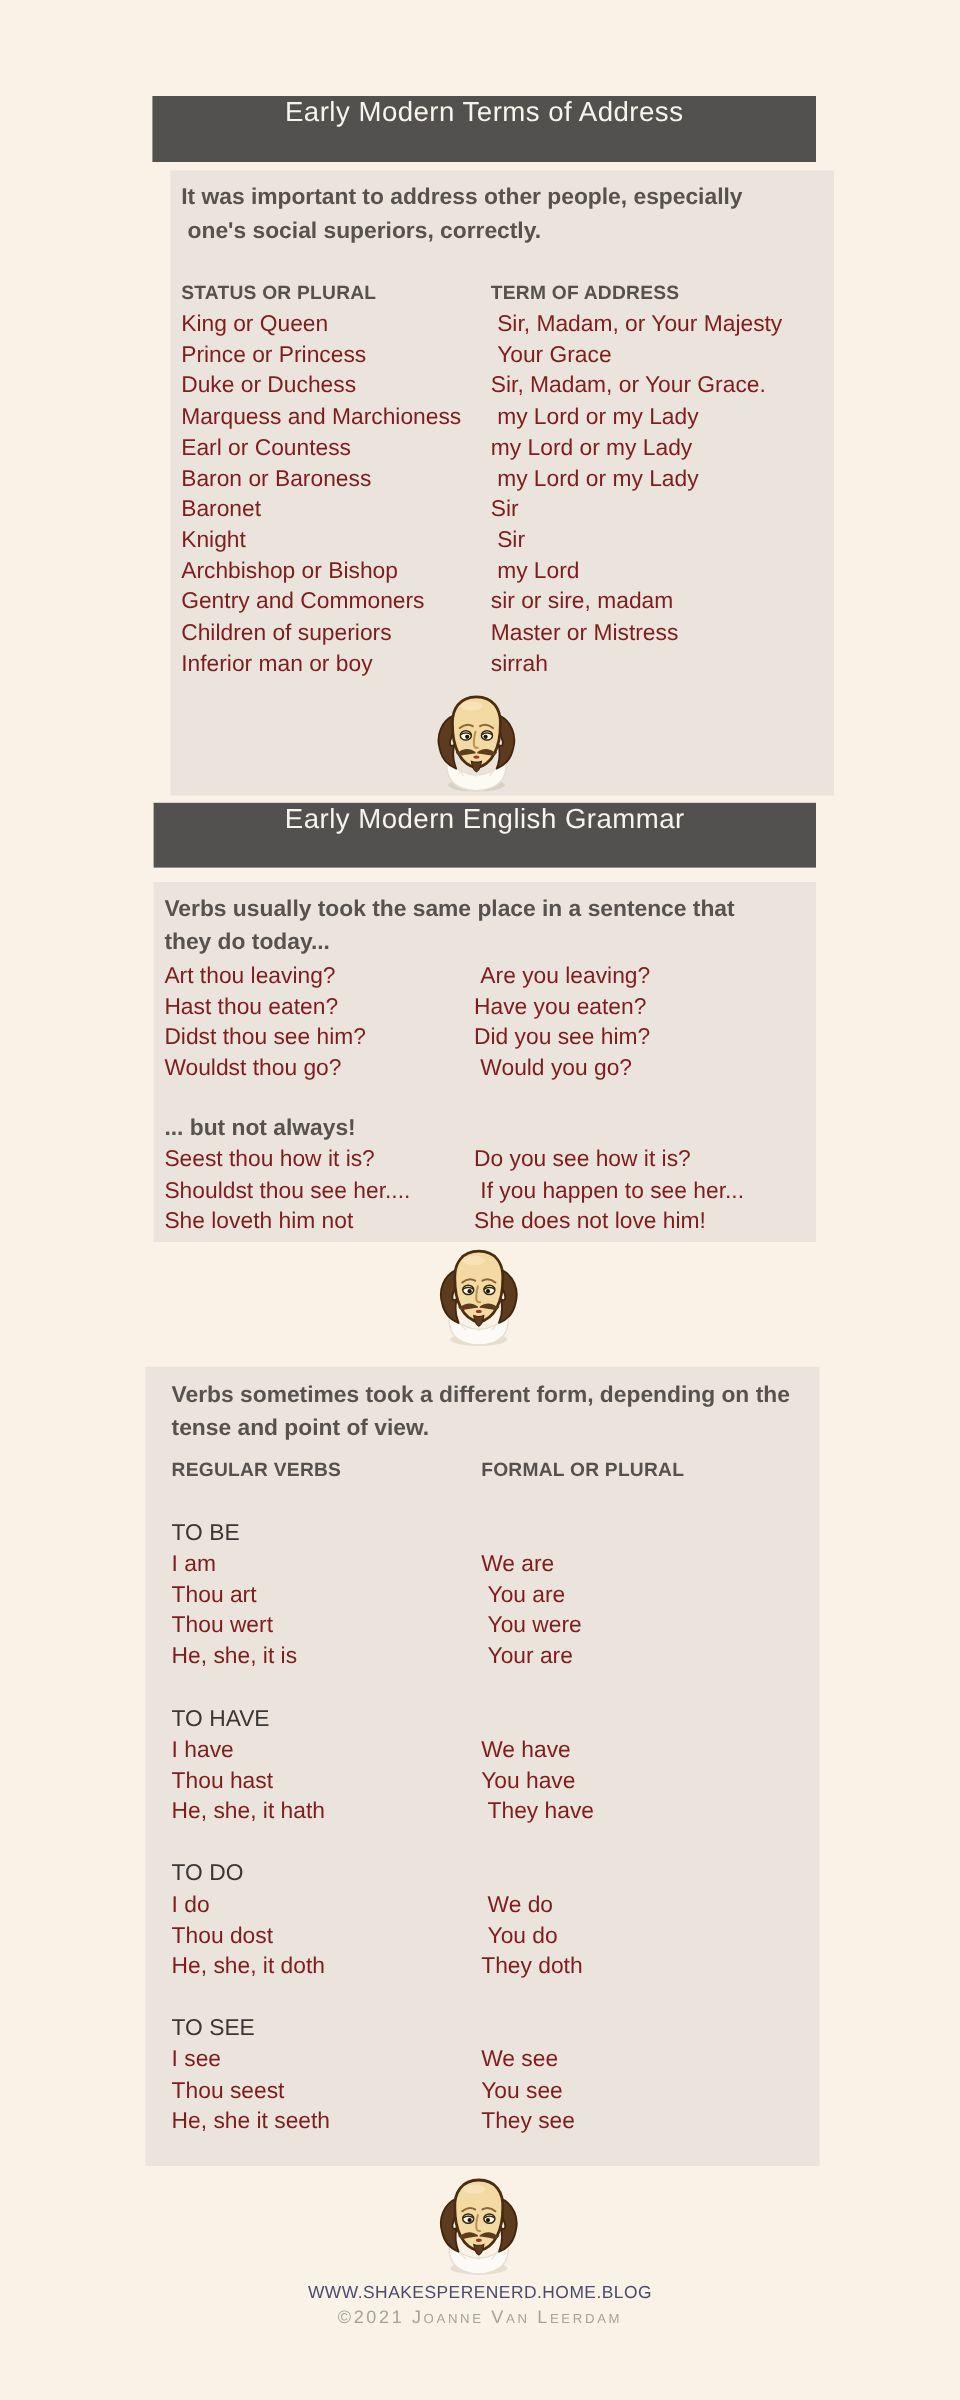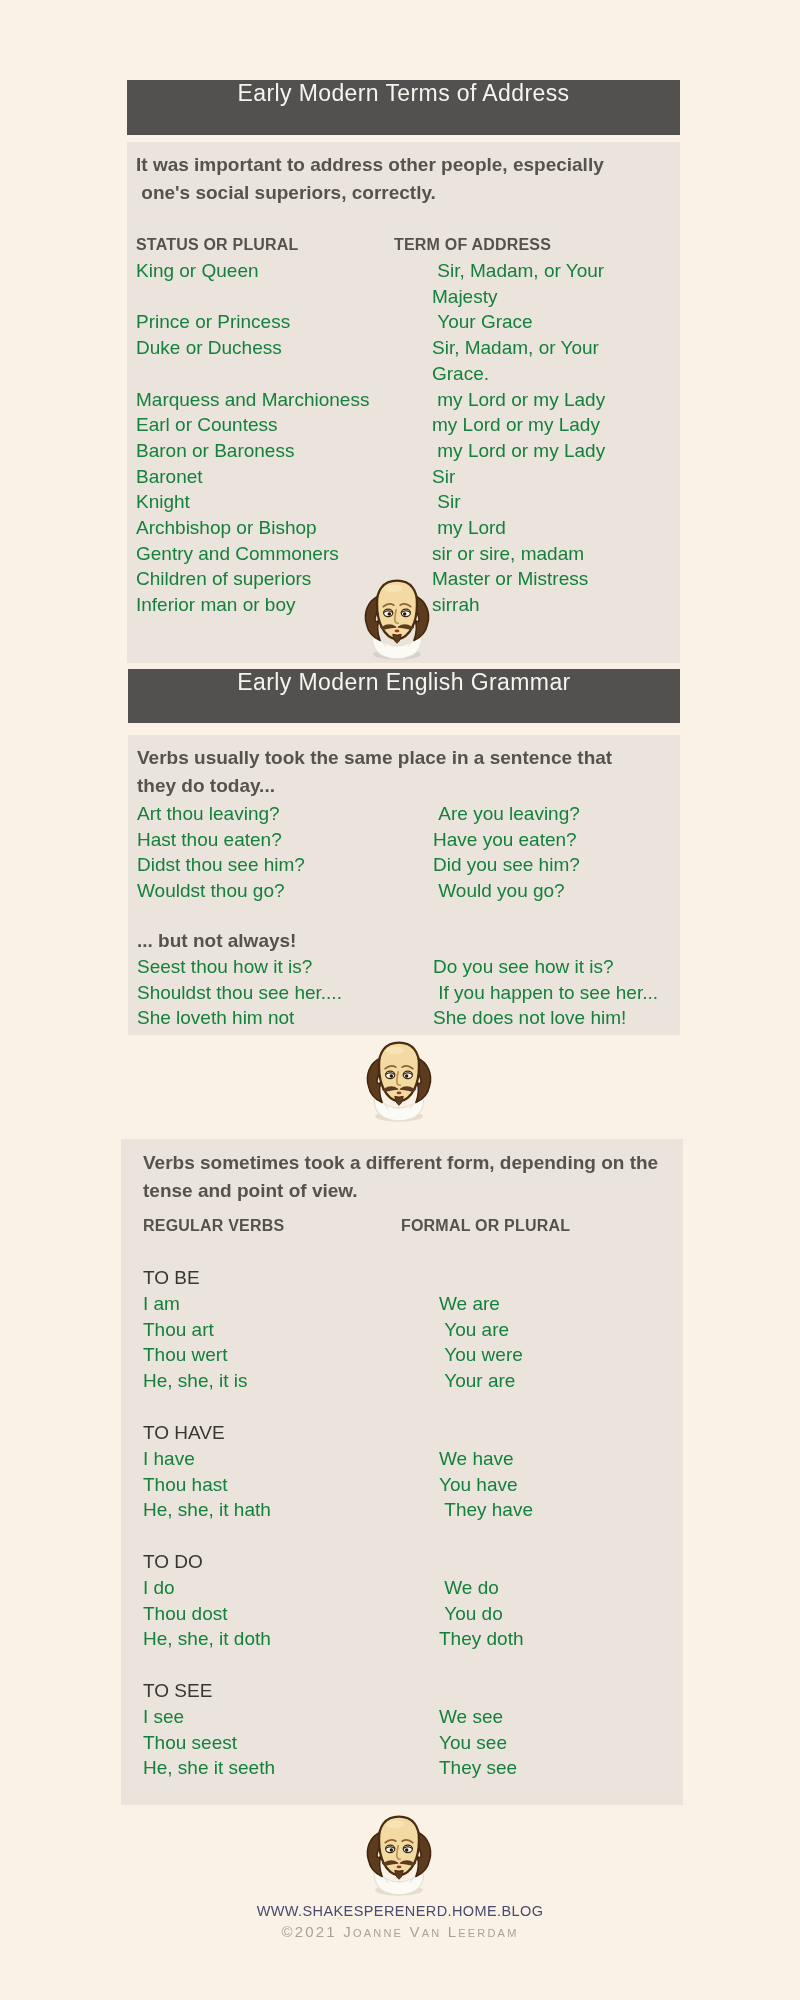--- a/index.html
+++ b/index.html
@@ -15,29 +15,29 @@
     position: absolute;
     background: #535150;
     color: #f7f4ee;
     display: flex; align-items: flex-start; justify-content: center;
     font-size: 23px; letter-spacing: 0.4px;
   }
   #banner-terms   { left: 127px; top:  80px; width: 553px; height: 55px; }
   #banner-grammar { left: 128px; top: 669px; width: 552px; height: 54px; }
 
   .panel { position: absolute; background: #eae4dc; }
-  #panel-address  { left: 127px; top:  142px; width: 553px; height: 521px; padding: 9px 24px 0 9px; }
+  #panel-address  { left: 142px; top:  142px; width: 553px; height: 521px; padding: 9px 24px 0 9px; }
   #panel-sentence { left: 128px; top:  735px; width: 552px; height: 300px; padding: 9px 20px 0 9px; }
   #panel-verbs    { left: 121px; top: 1139px; width: 562px; height: 666px; padding: 10px 8px 0 22px; }
 
   .intro {
     font-size: 19px; font-weight: bold; line-height: 28px;
     color: #56534e; white-space: pre-wrap;
   }
-  .row { display: flex; font-size: 19px; line-height: 25.7px; color: #15803d; gap: 38px; }
+  .row { display: flex; font-size: 19px; line-height: 25.7px; color: #7f1d1d; }
   .c1 { width: 258px; flex: none; white-space: pre-wrap; }
   .c2 { flex: 1; white-space: pre-wrap; }
   .thead { display: flex; }
   .thead .hc {
     font-weight: bold; font-size: 16px; color: #55524d; letter-spacing: 0.2px;
     line-height: 26px;
   }
   #panel-address .thead  { margin-top: 25px; }
   #panel-verbs   .thead  { margin-top: 8px; }
   #panel-sentence .rows  { margin-top: 1px; }

